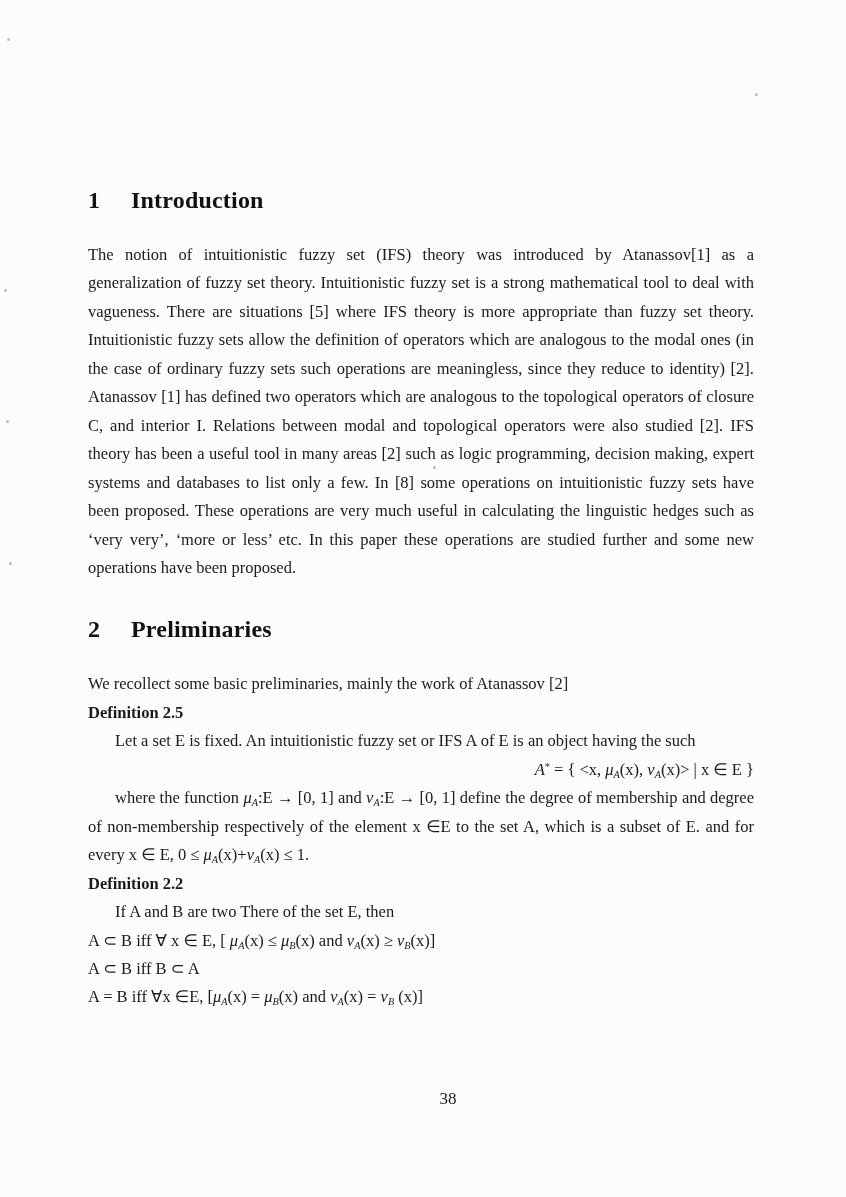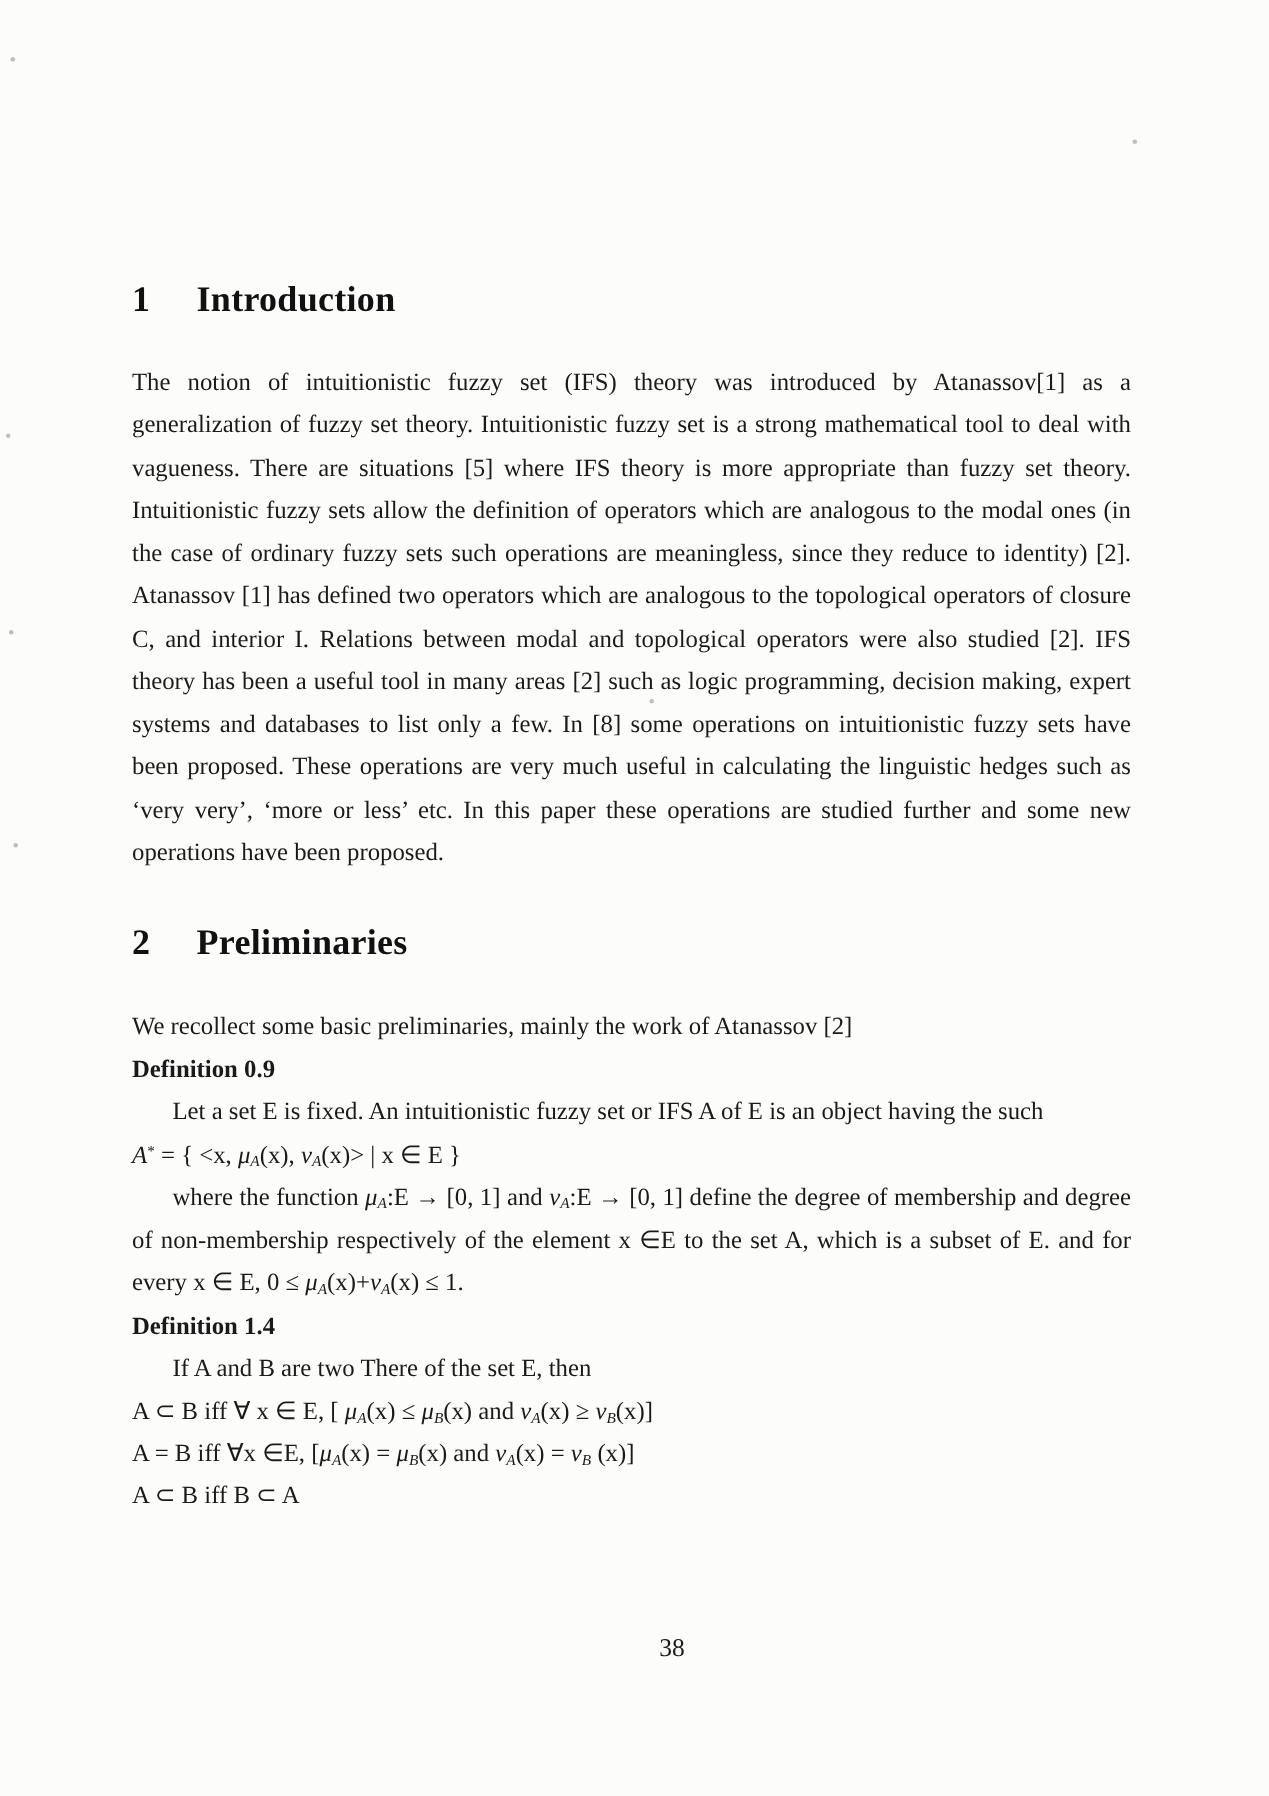--- a/index.html
+++ b/index.html
@@ -36,21 +36,21 @@
     flex: 0 0 43px;
   }
   #sec1-heading { margin: 186px 0 27px 0; }
   #sec2-heading { margin: 33px 0 27px 0; }
   p { margin: 0; }
   .par {
     text-align: justify;
   }
   .indent { text-indent: 27px; }
   .bold { font-weight: bold; }
-  .formula-display { text-align: left; }
+  .formula-display { text-align: right; }
   .mi { font-style: italic; }
   sub, sup {
     font-size: 0.62em;
     font-style: italic;
     line-height: 0;
   }
   sub { vertical-align: -0.25em; }
   sup { vertical-align: 0.45em; font-style: normal; }
   .page-num {
     position: absolute;
@@ -82,37 +82,37 @@
 
   <p class="par">The notion of intuitionistic fuzzy set (IFS) theory was introduced by Atanassov[1] as a generalization of fuzzy set theory. Intuitionistic fuzzy set is a strong mathematical tool to deal with vagueness. There are situations [5] where IFS theory is more appropriate than fuzzy set theory. Intuitionistic fuzzy sets allow the definition of operators which are analogous to the modal ones (in the case of ordinary fuzzy sets such operations are meaningless, since they reduce to identity) [2]. Atanassov [1] has defined two operators which are analogous to the topological operators of closure C, and interior I. Relations between modal and topological operators were also studied [2]. IFS theory has been a useful tool in many areas [2] such as logic programming, decision making, expert systems and databases to list only a few. In [8] some operations on intuitionistic fuzzy sets have been proposed. These operations are very much useful in calculating the linguistic hedges such as ‘very very’, ‘more or less’ etc. In this paper these operations are studied further and some new operations have been proposed.</p>
 
   <h2 class="sec-heading" id="sec2-heading">
     <span class="sec-num">2</span>
     <span class="sec-title">Preliminaries</span>
   </h2>
 
   <p class="par">We recollect some basic preliminaries, mainly the work of Atanassov [2]</p>
 
-  <p class="bold">Definition 0.9</p>
+  <p class="bold">Definition 2.5</p>
 
   <p class="par indent">Let a set E is fixed. An intuitionistic fuzzy set or IFS A of E is an object having the such</p>
 
   <p class="formula-display"><span class="mi">A</span><sup>*</sup><span> = { &lt;x, </span><span class="mi">μ</span><sub>A</sub><span>(x), </span><span class="mi">ν</span><sub>A</sub><span>(x)&gt; | x ∈ E }</span></p>
 
   <p class="par indent"><span>where the function </span><span class="mi">μ</span><sub>A</sub><span>:E → [0, 1] and </span><span class="mi">ν</span><sub>A</sub><span>:E → [0, 1] define the degree of membership and degree of non-membership respectively of the element x ∈E to the set A, which is a subset of E. and for every x ∈ E, 0 ≤ </span><span class="mi">μ</span><sub>A</sub><span>(x)+</span><span class="mi">ν</span><sub>A</sub><span>(x) ≤ 1.</span></p>
 
-  <p class="bold">Definition 1.4</p>
+  <p class="bold">Definition 2.2</p>
 
   <p class="indent">If A and B are two There of the set E, then</p>
 
   <p><span>A ⊂ B iff ∀ x ∈ E, [ </span><span class="mi">μ</span><sub>A</sub><span>(x) ≤ </span><span class="mi">μ</span><sub>B</sub><span>(x) and </span><span class="mi">ν</span><sub>A</sub><span>(x) ≥ </span><span class="mi">ν</span><sub>B</sub><span>(x)]</span></p>
 
+  <p>A ⊂ B iff B ⊂ A</p>
+
   <p><span>A = B iff ∀x ∈E, [</span><span class="mi">μ</span><sub>A</sub><span>(x) = </span><span class="mi">μ</span><sub>B</sub><span>(x) and </span><span class="mi">ν</span><sub>A</sub><span>(x) = </span><span class="mi">ν</span><sub>B</sub><span> (x)]</span></p>
-
-  <p>A ⊂ B iff B ⊂ A</p>
 
 </div>
 
 <div class="page-num">38</div>
 
 <div class="speck" style="left:7px; top:38px;"></div>
 <div class="speck" style="left:4px; top:289px;"></div>
 <div class="speck" style="left:6px; top:420px;"></div>
 <div class="speck" style="left:9px; top:562px;"></div>
 <div class="speck" style="left:433px; top:466px;"></div>

